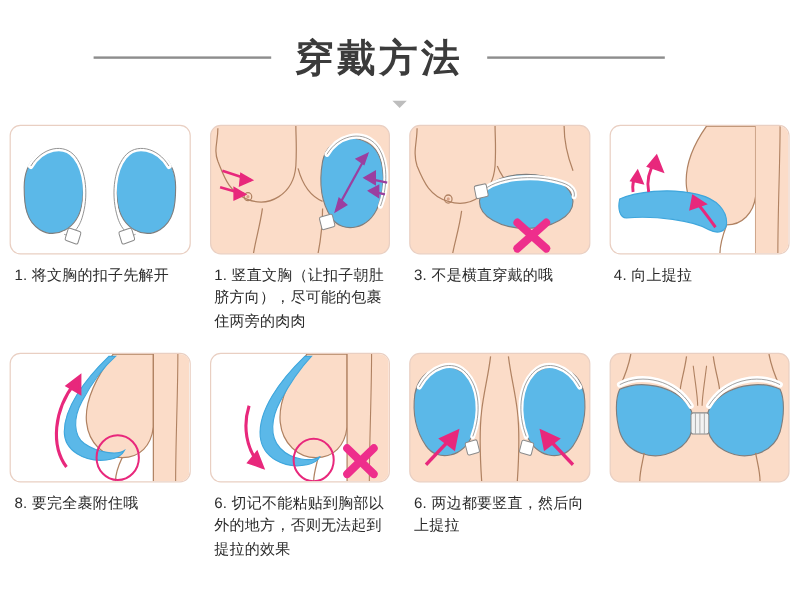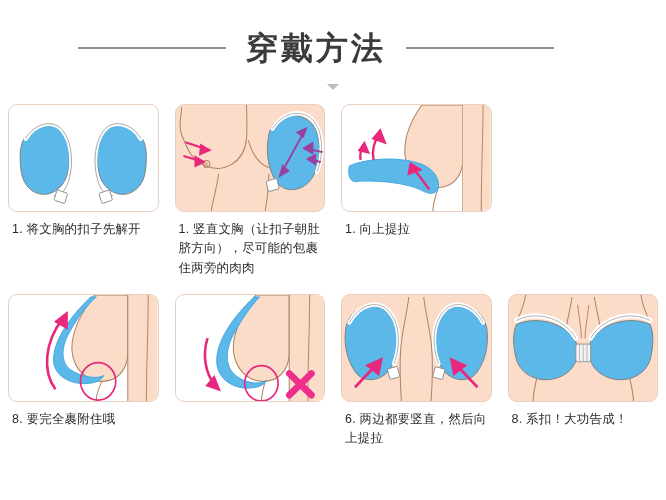--- a/index.html
+++ b/index.html
@@ -120,20 +120,43 @@
             <line x1="10" y1="38" x2="36" y2="46"></line>
             <polygon points="36,46 27,41 26,50"></polygon>
             <line x1="8" y1="52" x2="30" y2="58"></line>
             <polygon points="30,58 21,53 21,62"></polygon>
           </g>
         </svg>
       </div>
       <div class="cap">1. 竖直文胸（让扣子朝肚脐方向），尽可能的包裹住两旁的肉肉</div>
     </div>
 
+    <div class="cell">
+      <div class="panel skin">
+        <svg viewBox="0 0 160 108" preserveAspectRatio="none">
+          <path d="M6 2 C6 14 2 22 6 34 C12 48 18 60 34 64 C54 70 74 58 76 34 C77 18 76 8 76 0" fill="none" stroke="#b08262" stroke-width="1.1"></path>
+          <circle cx="34" cy="62" r="3.4" fill="none" stroke="#b08262" stroke-width="1.1"></circle>
+          <circle cx="34" cy="62" r="1.4" fill="#d8a287"></circle>
+          <path d="M46 72 C44 86 40 98 38 108" fill="none" stroke="#b08262" stroke-width="1.1"></path>
+          <path d="M78 34 C84 48 96 58 110 60" fill="none" stroke="#b08262" stroke-width="1.1"></path>
+          <path d="M138 0 C138 16 142 28 146 38" fill="none" stroke="#b08262" stroke-width="1.1"></path>
+
+          <ellipse cx="104" cy="64" rx="42" ry="23" fill="#5BB8E8" stroke="#7e7e7e" stroke-width="1"></ellipse>
+          <path d="M64 56 C76 44 110 40 136 48 C146 51 148 56 147 60" fill="none" stroke="#fff" stroke-width="4.5" stroke-linecap="round"></path>
+          <path d="M64 56 C76 44 110 40 136 48 C146 51 148 56 147 60" fill="none" stroke="#8a8a8a" stroke-width="0.7"></path>
+          <rect x="58" y="50" width="11" height="11" rx="1.5" fill="#fff" stroke="#8a8a8a" stroke-width="0.9" transform="rotate(-12 63 55)"></rect>
+
+          <g stroke="#EE2E8C" stroke-width="7" stroke-linecap="round">
+            <line x1="96" y1="82" x2="122" y2="104"></line>
+            <line x1="122" y1="82" x2="96" y2="104"></line>
+          </g>
+        </svg>
+      </div>
+      <div class="cap">3. 不是横直穿戴的哦</div>
+    </div>
 
     <div class="cell">
       <div class="panel">
         <svg viewBox="0 0 160 108" preserveAspectRatio="none">
 
           <path d="M86 0 C74 16 66 34 68 52 C70 72 86 84 104 84 C118 84 128 74 130 60 L130 0 Z" fill="#fbdcc8" stroke="#b08262" stroke-width="1.1"></path>
           <path d="M130 0 L130 108" fill="none" stroke="#b08262" stroke-width="1.1"></path>
           <rect x="130" y="0" width="30" height="108" fill="#fbdcc8"></rect>
           <path d="M152 0 C152 30 150 70 150 108" fill="none" stroke="#b08262" stroke-width="1"></path>
           <path d="M104 84 C100 94 98 100 98 108" fill="none" stroke="#b08262" stroke-width="1.1"></path>
@@ -146,21 +169,21 @@
             <path d="M20 56 C19 50 20 46 23 42" fill="none"></path>
             <polygon points="24,39 28,48 19,46"></polygon>
           </g>
 
           <g stroke="#E8287C" stroke-width="2.6" fill="#E8287C">
             <path d="M94 86 C88 78 82 70 76 64" fill="none"></path>
             <polygon points="74,60 84,66 72,70"></polygon>
           </g>
         </svg>
       </div>
-      <div class="cap">1. 向上提拉</div>
+      <div class="cap">4. 向上提拉</div>
     </div>
   </div>
 
   <div class="grid row2" style="top:288px;">
 
     <div class="cell">
       <div class="panel">
         <svg viewBox="0 0 160 108" preserveAspectRatio="none">
           <path d="M92 0 C78 18 66 40 68 58 C70 76 84 88 100 88 C116 88 126 78 128 62 L128 0 Z" fill="#fbdcc8" stroke="#b08262" stroke-width="1.1"></path>
           <rect x="128" y="0" width="32" height="108" fill="#fbdcc8"></rect>
@@ -198,20 +221,21 @@
           </g>
 
           <circle cx="92" cy="90" r="18" fill="none" stroke="#E8287C" stroke-width="1.8"></circle>
 
           <g stroke="#EE2E8C" stroke-width="7" stroke-linecap="round">
             <line x1="122" y1="80" x2="146" y2="102"></line>
             <line x1="146" y1="80" x2="122" y2="102"></line>
           </g>
         </svg>
       </div>
+      <div class="cap">6. 切记不能粘贴到胸部以外的地方，否则无法起到提拉的效果</div>
     </div>
 
     <div class="cell">
       <div class="panel skin">
         <svg viewBox="0 0 160 108" preserveAspectRatio="none">
 
           <path d="M72 2 C70 18 66 32 64 48 C62 64 62 80 64 108" fill="none" stroke="#b08262" stroke-width="1.1"></path>
           <path d="M88 2 C90 18 94 32 96 48 C98 64 98 80 96 108" fill="none" stroke="#b08262" stroke-width="1.1"></path>
 
           <path d="M4 34 C8 14 28 6 44 14 C60 22 64 48 56 68 C48 88 24 92 14 78 C4 64 2 48 4 34 Z" fill="#5BB8E8" stroke="#7e7e7e" stroke-width="1"></path>
@@ -256,17 +280,16 @@
 
           <rect x="72" y="50" width="16" height="18" rx="2" fill="#f2f2f2" stroke="#8a8a8a" stroke-width="0.9"></rect>
           <line x1="76" y1="50" x2="76" y2="68" stroke="#a8a8a8" stroke-width="0.8"></line>
           <line x1="80" y1="50" x2="80" y2="68" stroke="#a8a8a8" stroke-width="0.8"></line>
           <line x1="84" y1="50" x2="84" y2="68" stroke="#a8a8a8" stroke-width="0.8"></line>
 
           <path d="M30 84 C28 94 26 100 26 108" fill="none" stroke="#b08262" stroke-width="1.1"></path>
           <path d="M130 84 C132 94 134 100 134 108" fill="none" stroke="#b08262" stroke-width="1.1"></path>
         </svg>
       </div>
-      <div class="cap">8. 系扣！大功告成！</div>
     </div>
   </div>
 
 </div>
 
 </body></html>

